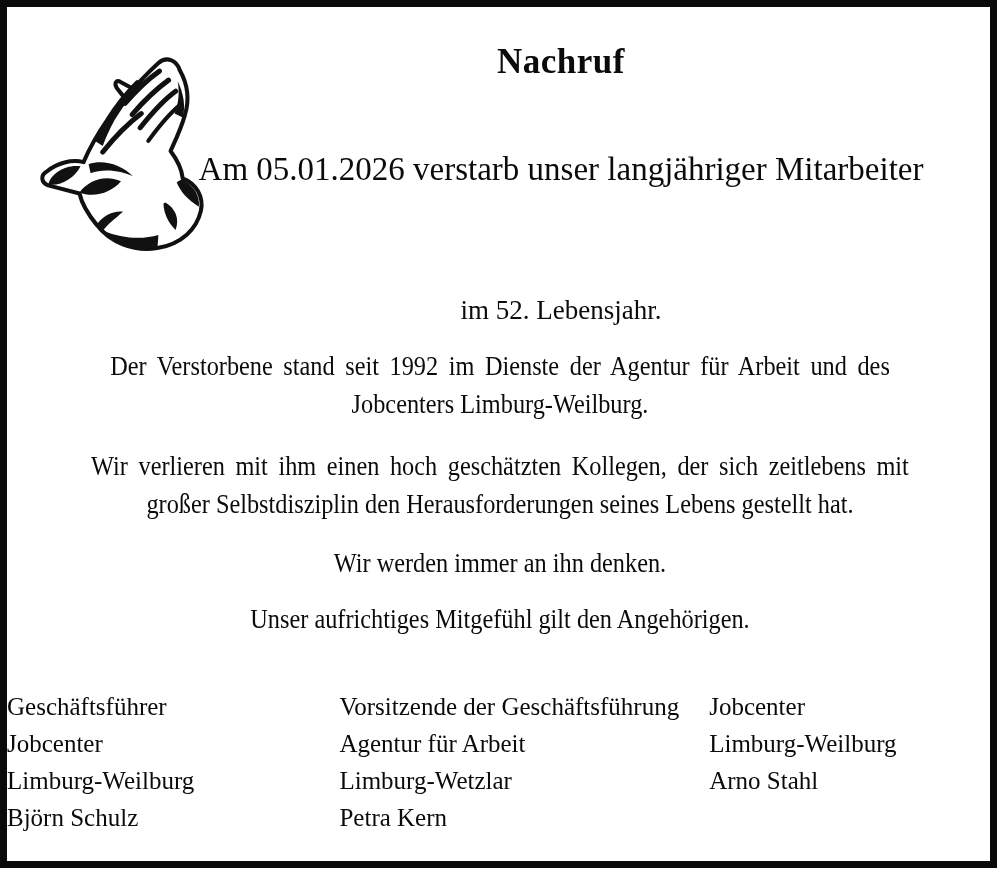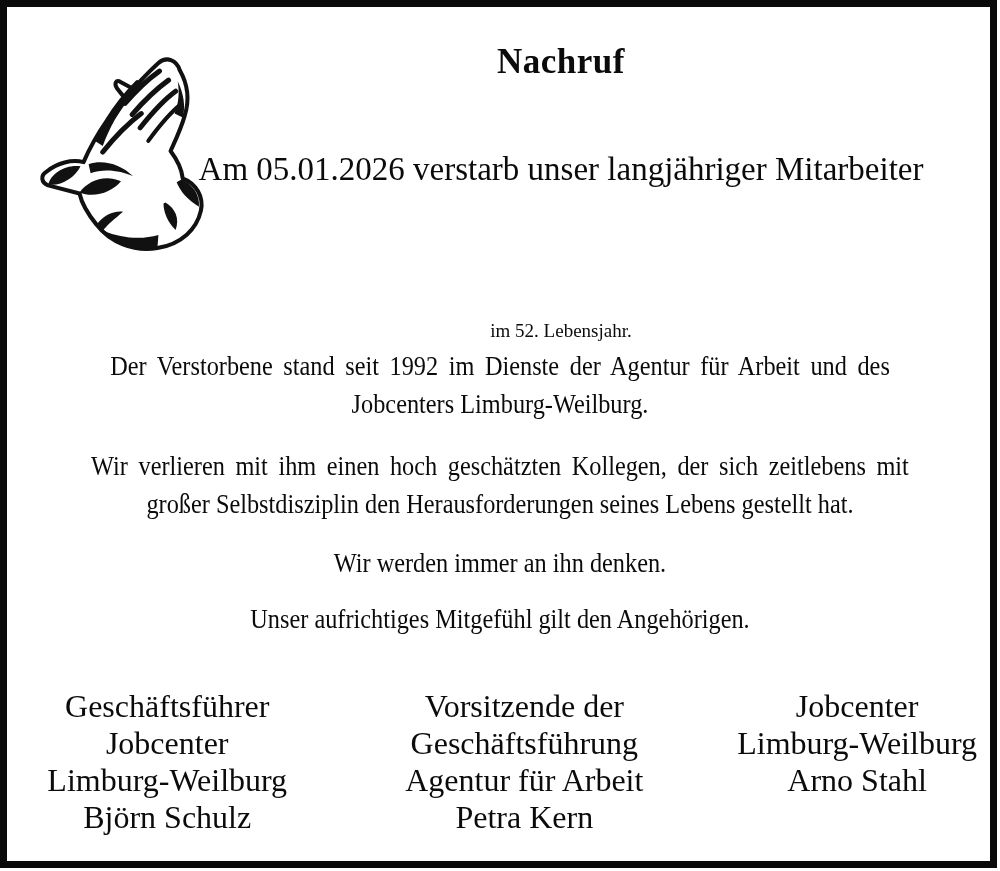--- a/index.html
+++ b/index.html
@@ -32,36 +32,35 @@
   .fullband {
     position: absolute;
     left: 20px; width: 960px;
     text-align: center;
     line-height: 1;
     white-space: nowrap;
   }
   .title       { top: 44px;  font-size: 35px; font-weight: bold; letter-spacing: 0.5px; }
   .intro       { top: 121px; font-size: 33px; margin-top: 32px; }
   .name        { top: 184px; font-size: 78px; font-weight: bold; }
-  .age         { top: 297px; font-size: 19px; margin-top: 24px; }
+  .age         { top: 297px; font-size: 27px; }
   .bodyline    { font-size: 27px; transform: scaleX(0.9); transform-origin: 50% 0; }
   .justified   { word-spacing: 5px; }
   .p1a { top: 353px; }
   .p1b { top: 391px; }
   .p2a { top: 453px; }
   .p2b { top: 491px; }
   .remember    { top: 550px; }
   .condole     { top: 606px; }
   .signatures {
     position: absolute;
     left: 7px; right: 7px; top: 688px;
     display: flex;
-    font-size: 32px;
+    font-size: 25px;
     line-height: 37px;
-    text-align: center;
   }
   .sig-col-1 { flex: 0 0 32.5%; }
   .sig-col-2 { flex: 0 0 37.5%; margin-left: 12px; }
   .sig-col-3 { flex: 0 0 30%; }
 </style>
 </head>
 <body>
 
 <div class="page">
   <div class="frame"></div>
@@ -120,20 +119,21 @@
   <div class="signatures">
     <div class="sig-col-1">
       <div>Geschäftsführer</div>
       <div>Jobcenter</div>
       <div>Limburg-Weilburg</div>
       <div>Björn Schulz</div>
     </div>
     <div class="sig-col-2">
       <div>Vorsitzende der Geschäftsführung</div>
       <div>Agentur für Arbeit</div>
+      <div>Limburg-Wetzlar</div>
       <div>Petra Kern</div>
     </div>
     <div class="sig-col-3">
       <div>Jobcenter</div>
       <div>Limburg-Weilburg</div>
       <div>Arno Stahl</div>
     </div>
   </div>
 </div>
 

